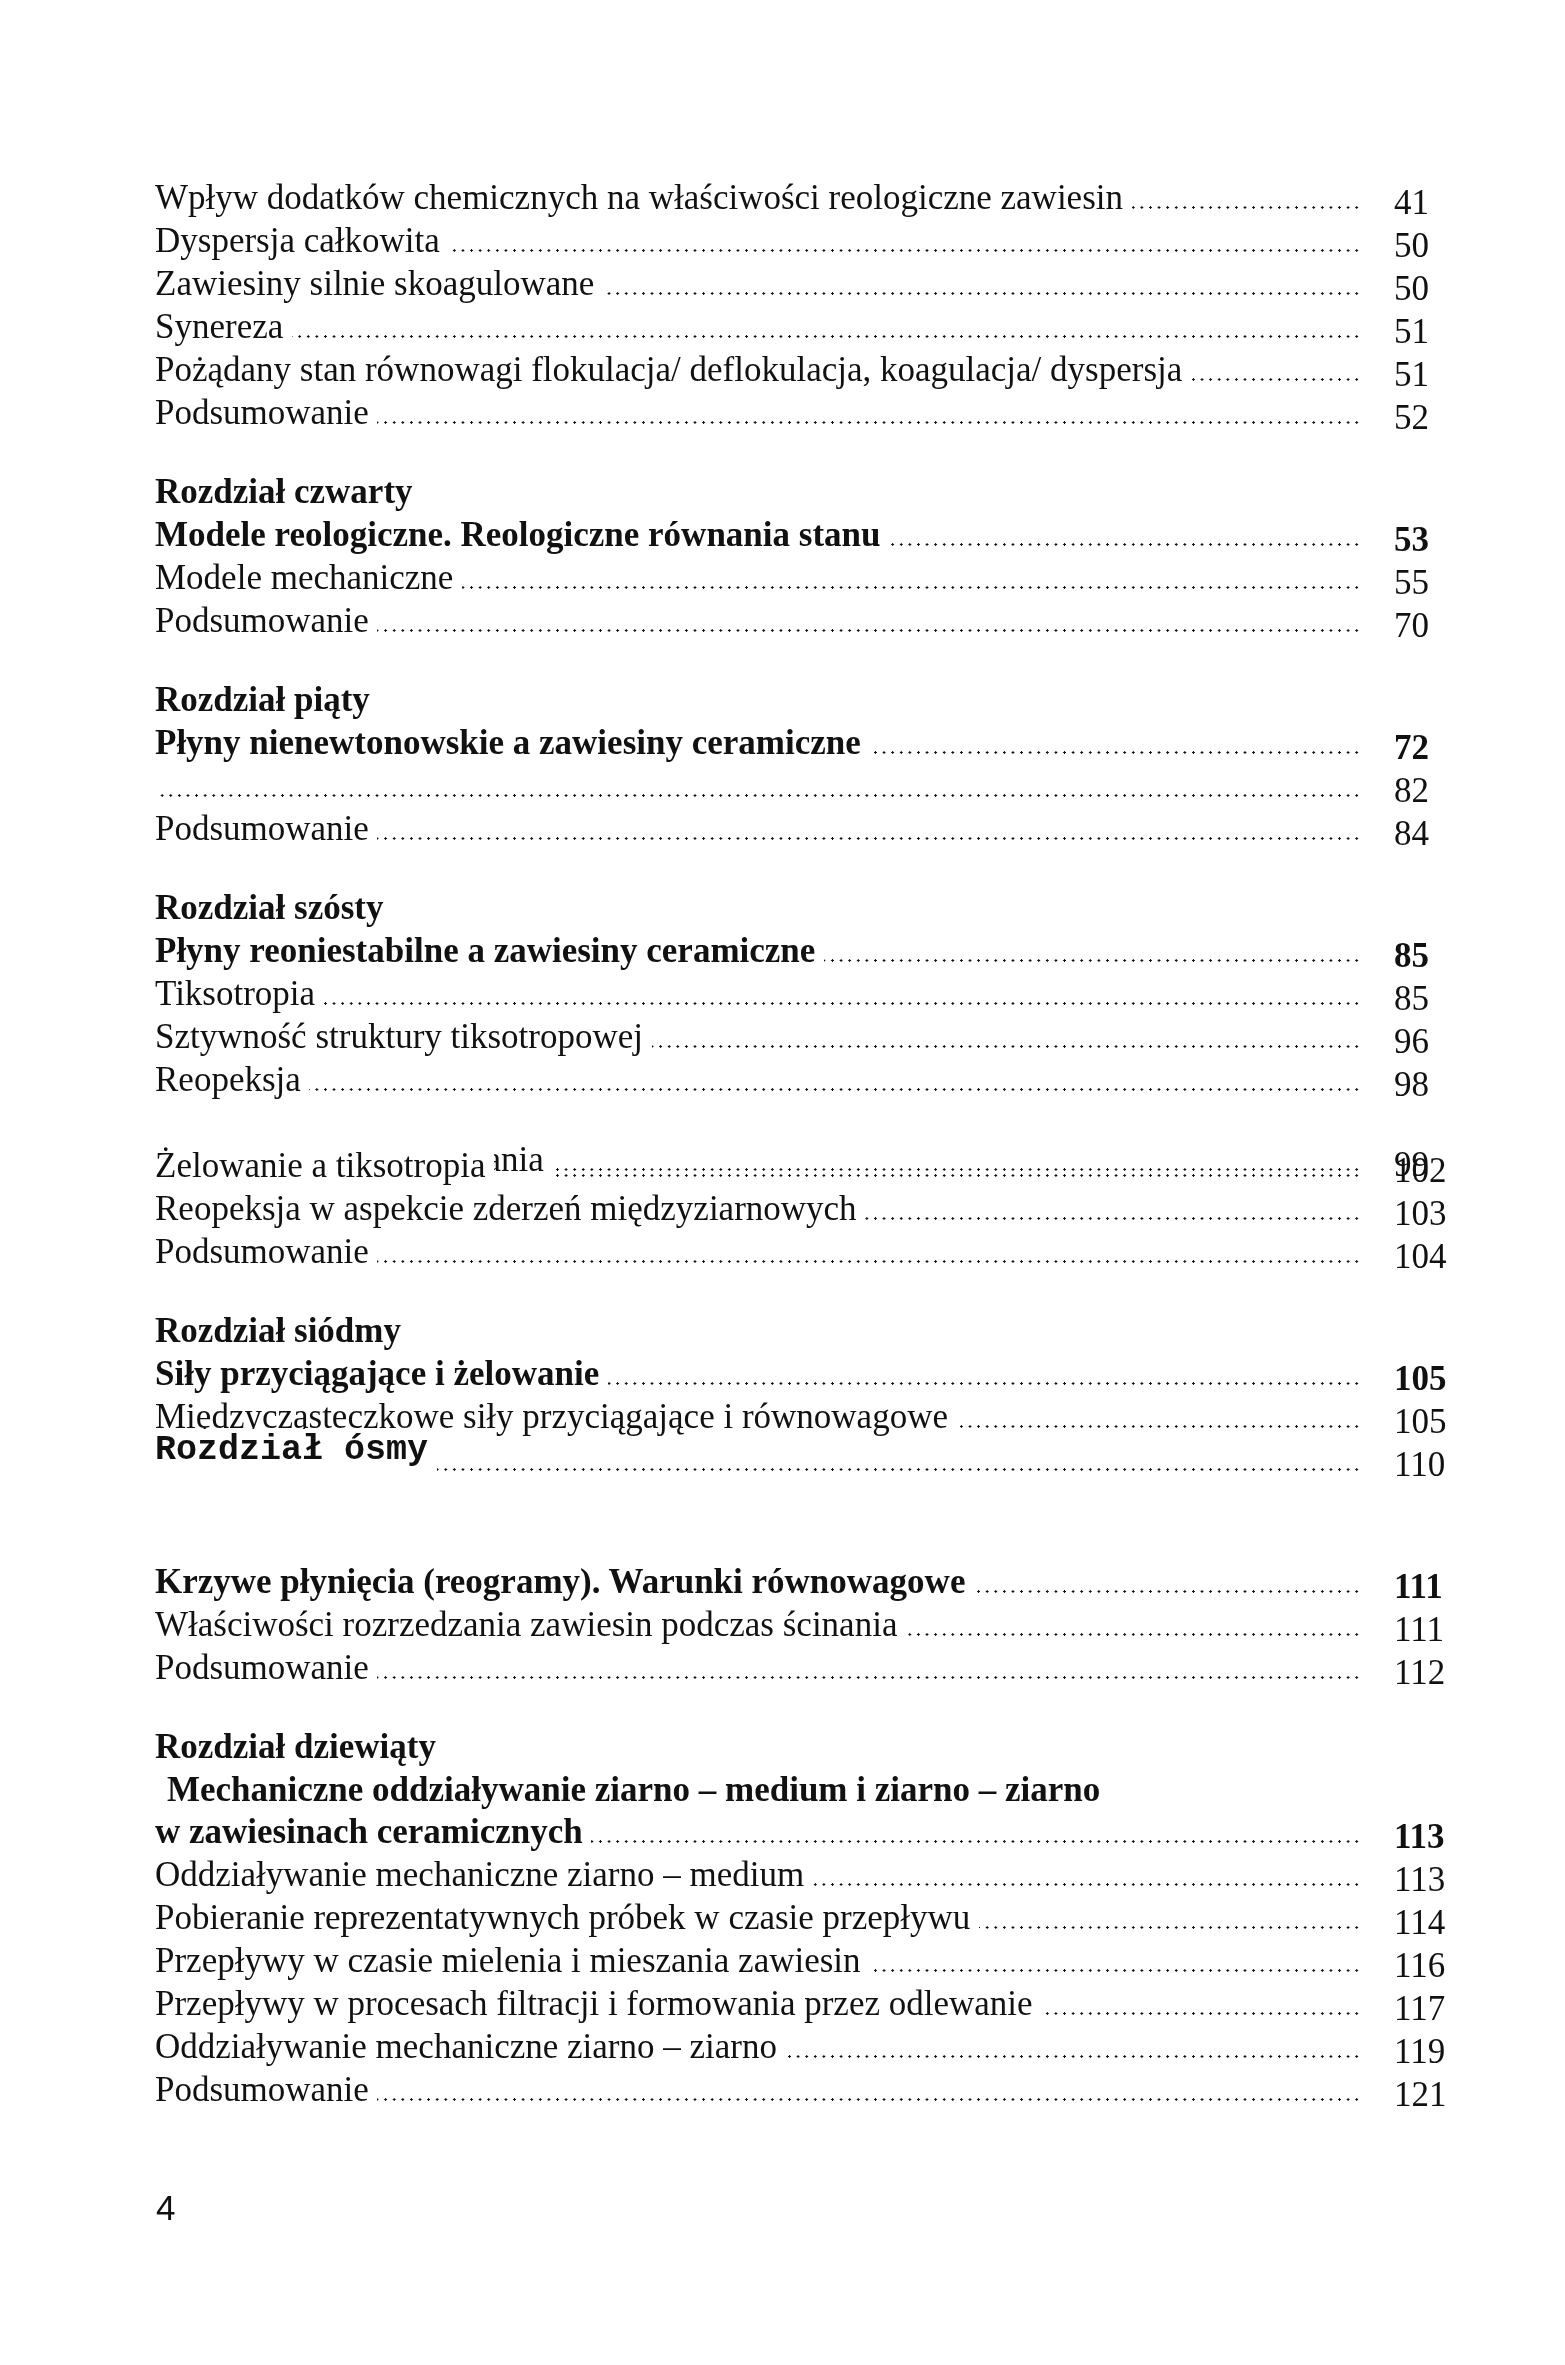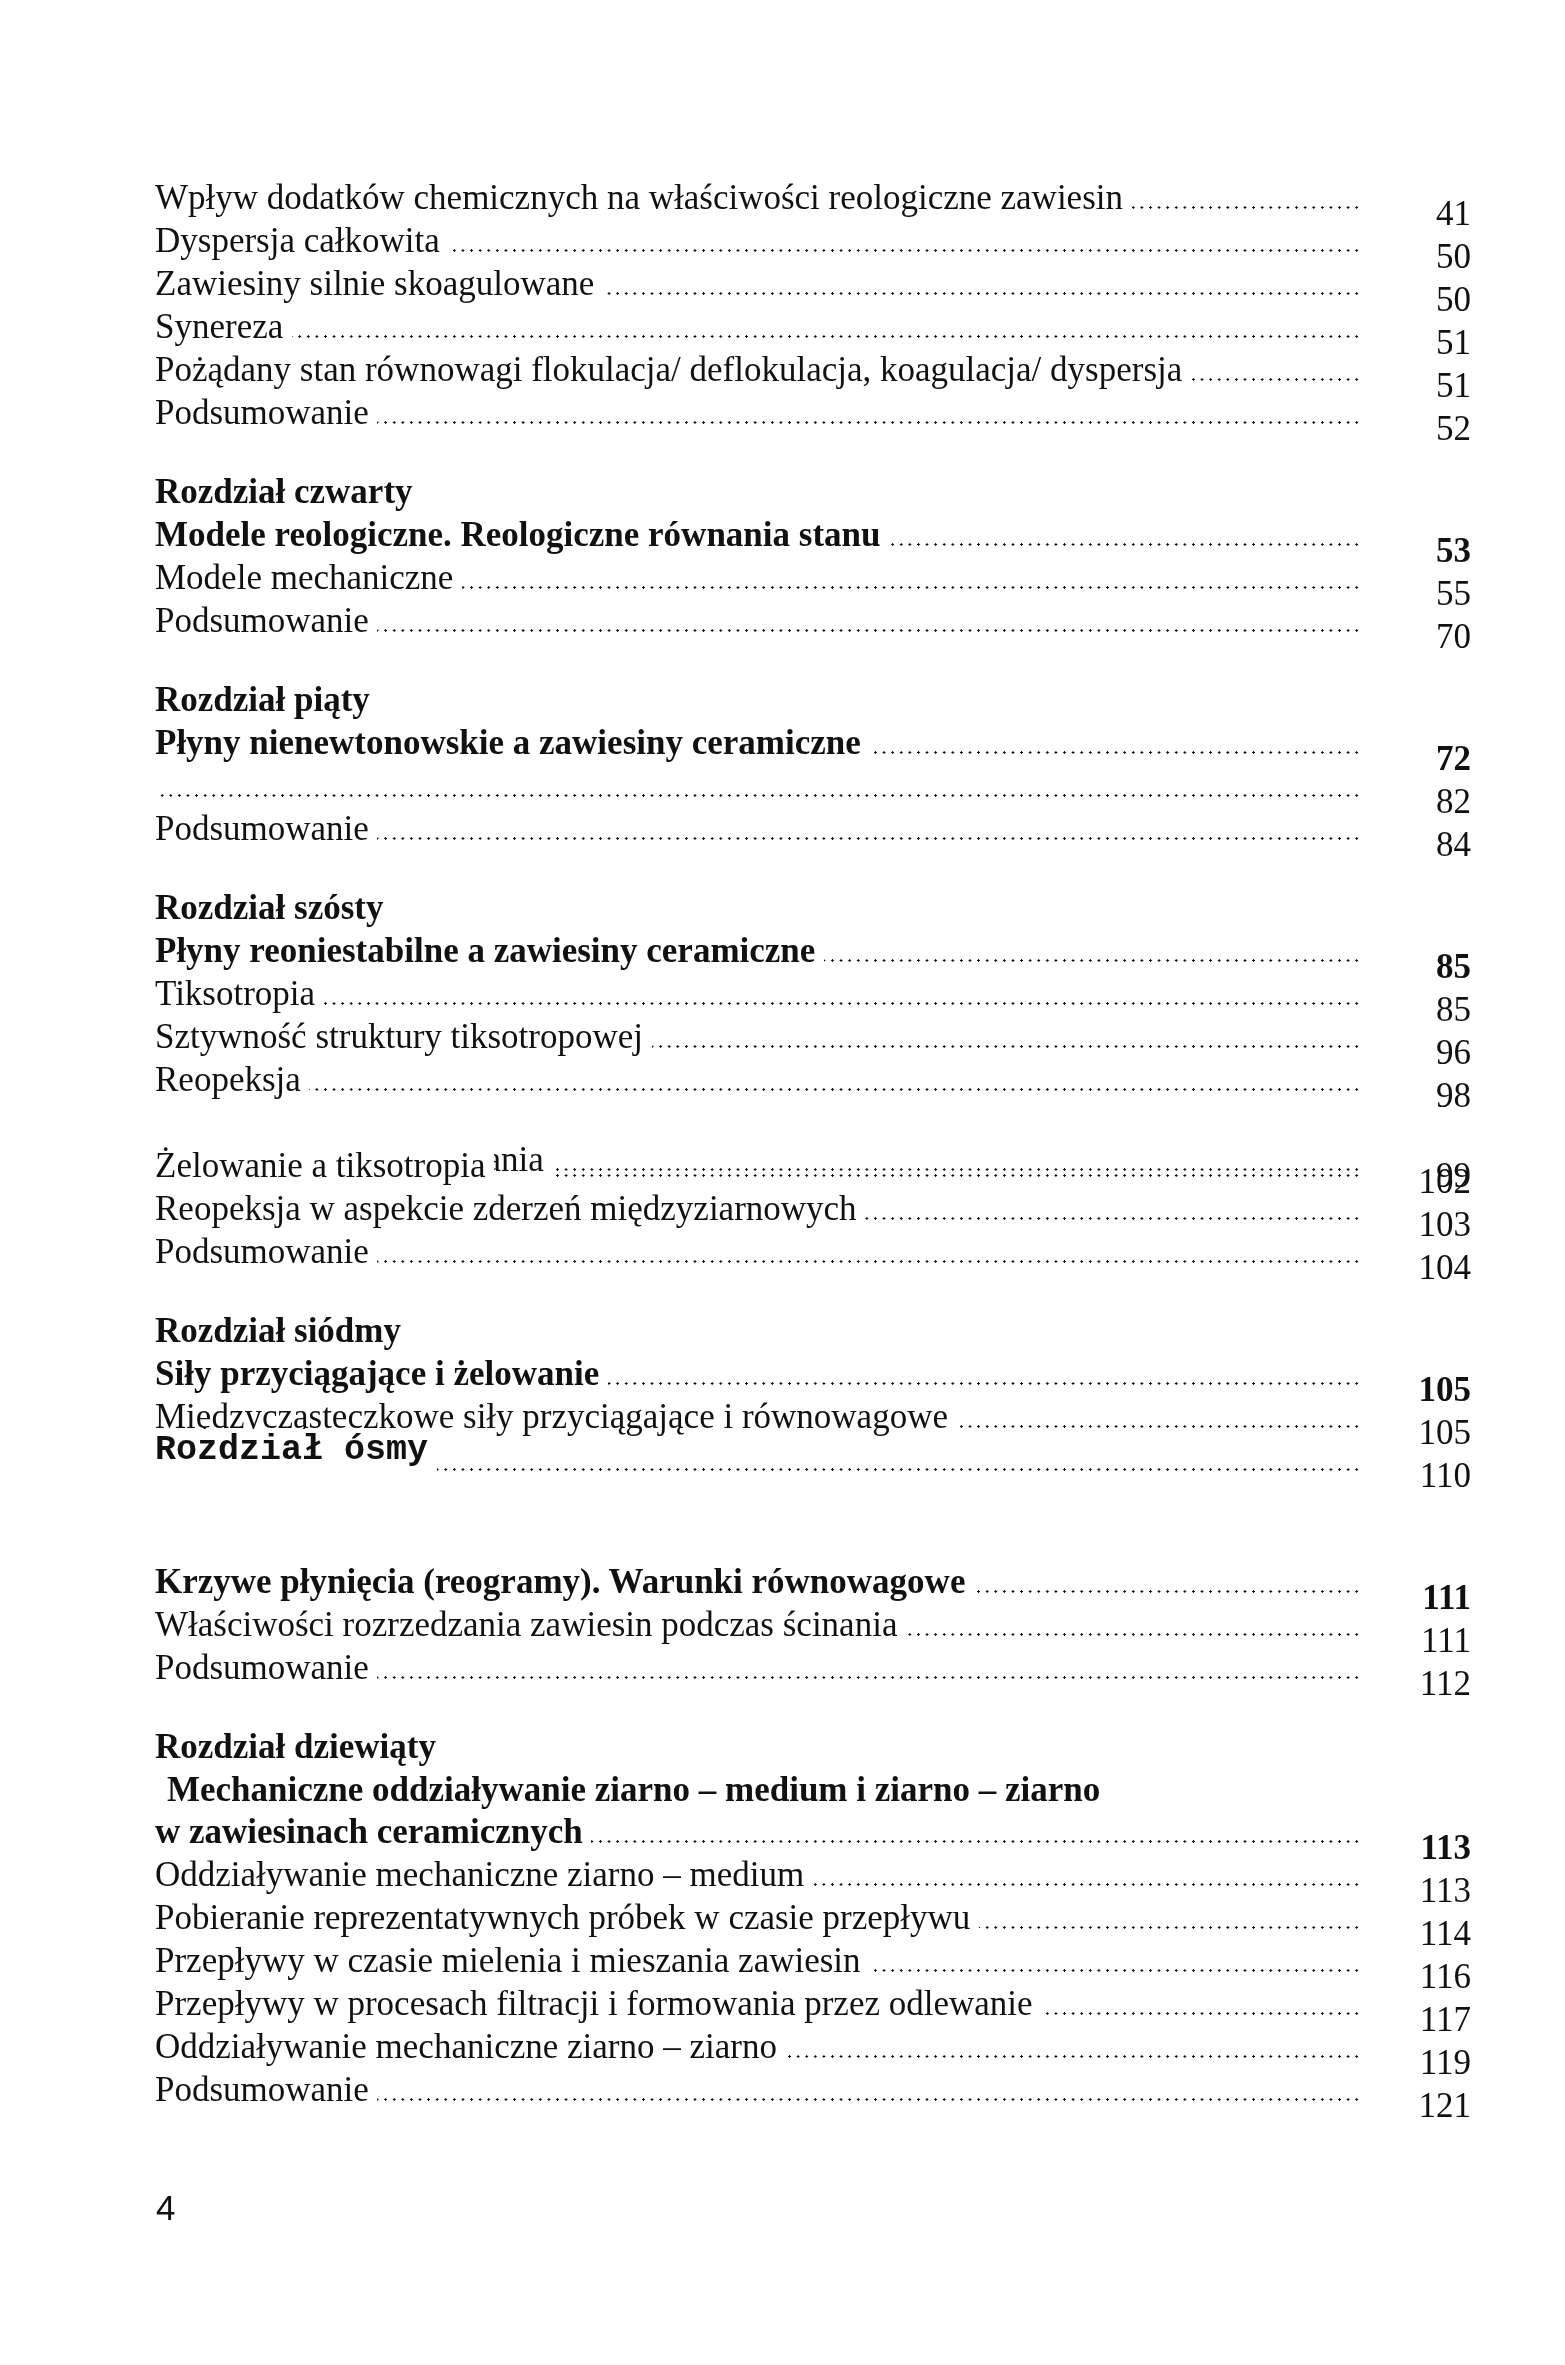--- a/index.html
+++ b/index.html
@@ -7,21 +7,21 @@
          font-family: "Liberation Serif", serif; color: #111111; }
   .toc { position: absolute; left: 155px; top: 0; width: 1316px; }
   .row { position: absolute; left: 0; width: 1316px; height: 43px;
          font-size: 35px; line-height: 43px; }
   .row .title { position: absolute; left: 0; top: 0; white-space: nowrap;
                 background: #ffffff; padding-right: 8.6px; z-index: 2; }
   .row .leader { position: absolute; left: 0; right: 110px; bottom: 10.3px; height: 2.6px;
                  background-image: radial-gradient(circle, #111 1px, transparent 1.3px);
                  background-size: 8.6px 2.6px; background-position: right center;
                  background-repeat: repeat-x; z-index: 1; }
-  .row .page { position: absolute; right: 0; top: 16px; width: 77px; text-align: right; white-space: nowrap; }
+  .row .page { position: absolute; right: 0; top: 5px; width: 77px; text-align: left; white-space: nowrap; }
   .row.bold { font-weight: bold; }
   .footer-page { position: absolute; left: 156px; top: 2189px; font-family: "Liberation Sans", sans-serif;
                  font-size: 35px; line-height: 38px; color: #111; }
 </style>
 </head>
 <body>
 
 <div class="toc" id="toc">
     <div class="row" style="top: 176px;">
       <span class="title">Wpływ dodatków chemicznych na właściwości reologiczne zawiesin</span>

